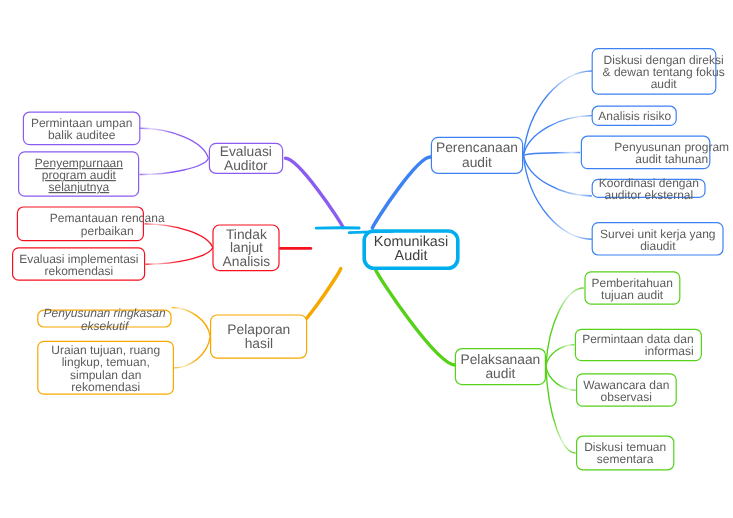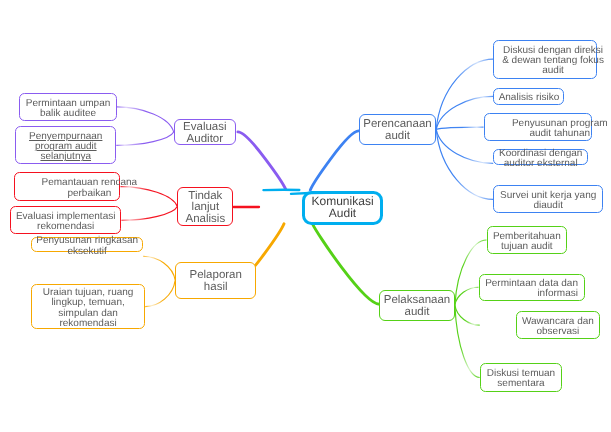--- a/index.html
+++ b/index.html
@@ -152,27 +152,27 @@
     <div class="node leaf" style="left: 493.2px; top: 149.3px; width: 95px; height: 16px; border-color: rgb(61, 130, 242);">Koordinasi dengan
 auditor eksternal</div>
     <div class="node leaf" style="left: 493.2px; top: 185.3px; width: 110px; height: 28.2px; border-color: rgb(61, 130, 242);">Survei unit kerja yang
 diaudit</div>
     <div class="node branch" style="left: 379.1px; top: 289.5px; width: 75.8px; height: 31.2px; border-color: rgb(85, 209, 23);">Pelaksanaan
 audit</div>
     <div class="node leaf" style="left: 486.5px; top: 226.2px; width: 80.6px; height: 27.7px; border-color: rgb(85, 209, 23);">Pemberitahuan
 tujuan audit</div>
     <div class="node leaf" style="left: 478.5px; top: 273.5px; width: 106.1px; height: 27.5px; border-color: rgb(85, 209, 23); text-align: right;">Permintaan data dan
 informasi</div>
-    <div class="node leaf" style="left: 479.7px; top: 311.3px; width: 84.4px; height: 27.6px; border-color: rgb(85, 209, 23); margin-left: 36px;">Wawancara dan
+    <div class="node leaf" style="left: 479.7px; top: 311.3px; width: 84.4px; height: 27.6px; border-color: rgb(85, 209, 23);">Wawancara dan
 observasi</div>
     <div class="node leaf" style="left: 479.7px; top: 363.3px; width: 82.6px; height: 28.3px; border-color: rgb(85, 209, 23);">Diskusi temuan
 sementara</div>
     <div class="node branch" style="left: 175.2px; top: 261.8px; width: 81px; height: 36.9px; border-color: rgb(247, 168, 0);">Pelaporan
 hasil</div>
-    <div class="node leaf" style="left: 31.1px; top: 237px; width: 112.1px; height: 15px; border-color: rgb(247, 168, 0);">Penyusunan ringkasan
+    <div class="node leaf" style="left: 31.1px; top: 258px; width: 112.1px; height: 15px; border-color: rgb(247, 168, 0); font-style: italic;">Penyusunan ringkasan
 eksekutif</div>
     <div class="node leaf" style="left: 31px; top: 283.8px; width: 114.2px; height: 45.6px; border-color: rgb(247, 168, 0);">Uraian tujuan, ruang
 lingkup, temuan,
 simpulan dan
 rekomendasi</div>
     <div class="node branch" style="left: 177.3px; top: 187.2px; width: 56.1px; height: 38.6px; border-color: rgb(245, 17, 31);">Tindak
 lanjut
 Analisis</div>
     <div class="node leaf" style="left: 14.2px; top: 172.3px; width: 106.3px; height: 28.6px; border-color: rgb(245, 17, 31); padding-left: 44px;">Pemantauan rencana
 perbaikan</div>

